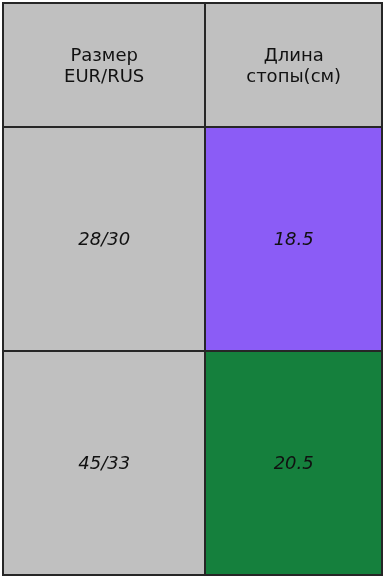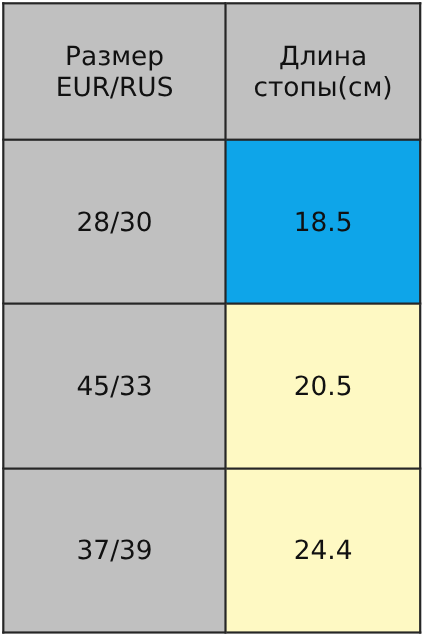--- a/index.html
+++ b/index.html
@@ -33,44 +33,44 @@
   table.size-table col.col-size  { width: 53.4%; }
   table.size-table col.col-len   { width: 46.6%; }
 
   table.size-table th,
   table.size-table td {
     border: 2px solid #262626;
     text-align: center;
     vertical-align: middle;
     color: #111111;
     font-weight: 400;
-    font-size: 24px;
+    font-size: 18px;
     line-height: 1.18;
     padding: 0 4px;
   }
 
   table.size-table thead th {
     height: 122px;
     background: #c0c0c0;
   }
 
   .hdr-line { display: block; }
 
-  table.size-table tbody tr { height: 90px; }
+  table.size-table tbody tr { height: 90px; font-style: italic; }
 
   table.size-table tbody td.cell-size {
     background: #c0c0c0;
   }
 
   table.size-table tbody td.cell-len {
-    background: #0ea5e9;
+    background: #8b5cf6;
   }
 
   table.size-table tbody tr.stripe td.cell-len {
-    background: #fef9c3;
+    background: #15803d;
     margin-top: 45px;
   }
 </style>
 </head>
 <body>
 
 <div class="chart-wrap">
   <table class="size-table">
     <colgroup>
       <col class="col-size">
@@ -90,19 +90,15 @@
     </thead>
     <tbody>
       <tr>
         <td class="cell-size">28/30</td>
         <td class="cell-len">18.5</td>
       </tr>
       <tr class="stripe">
         <td class="cell-size">45/33</td>
         <td class="cell-len">20.5</td>
       </tr>
-      <tr class="stripe">
-        <td class="cell-size">37/39</td>
-        <td class="cell-len">24.4</td>
-      </tr>
     </tbody>
   </table>
 </div>
 
 </body></html>

